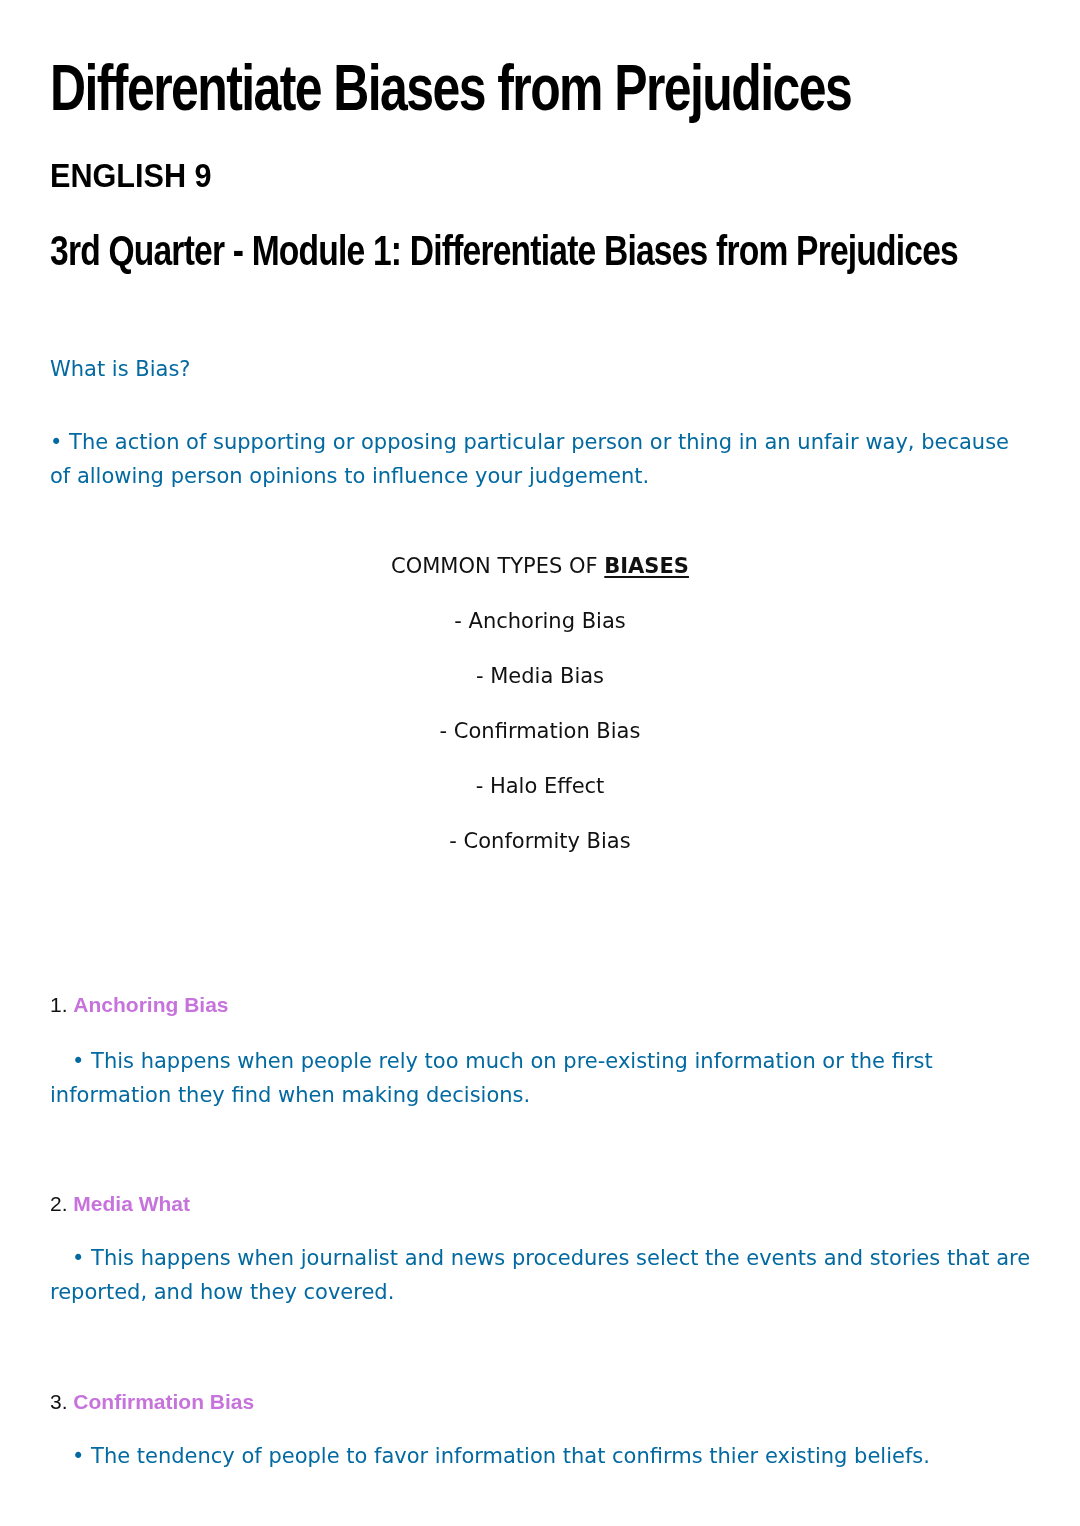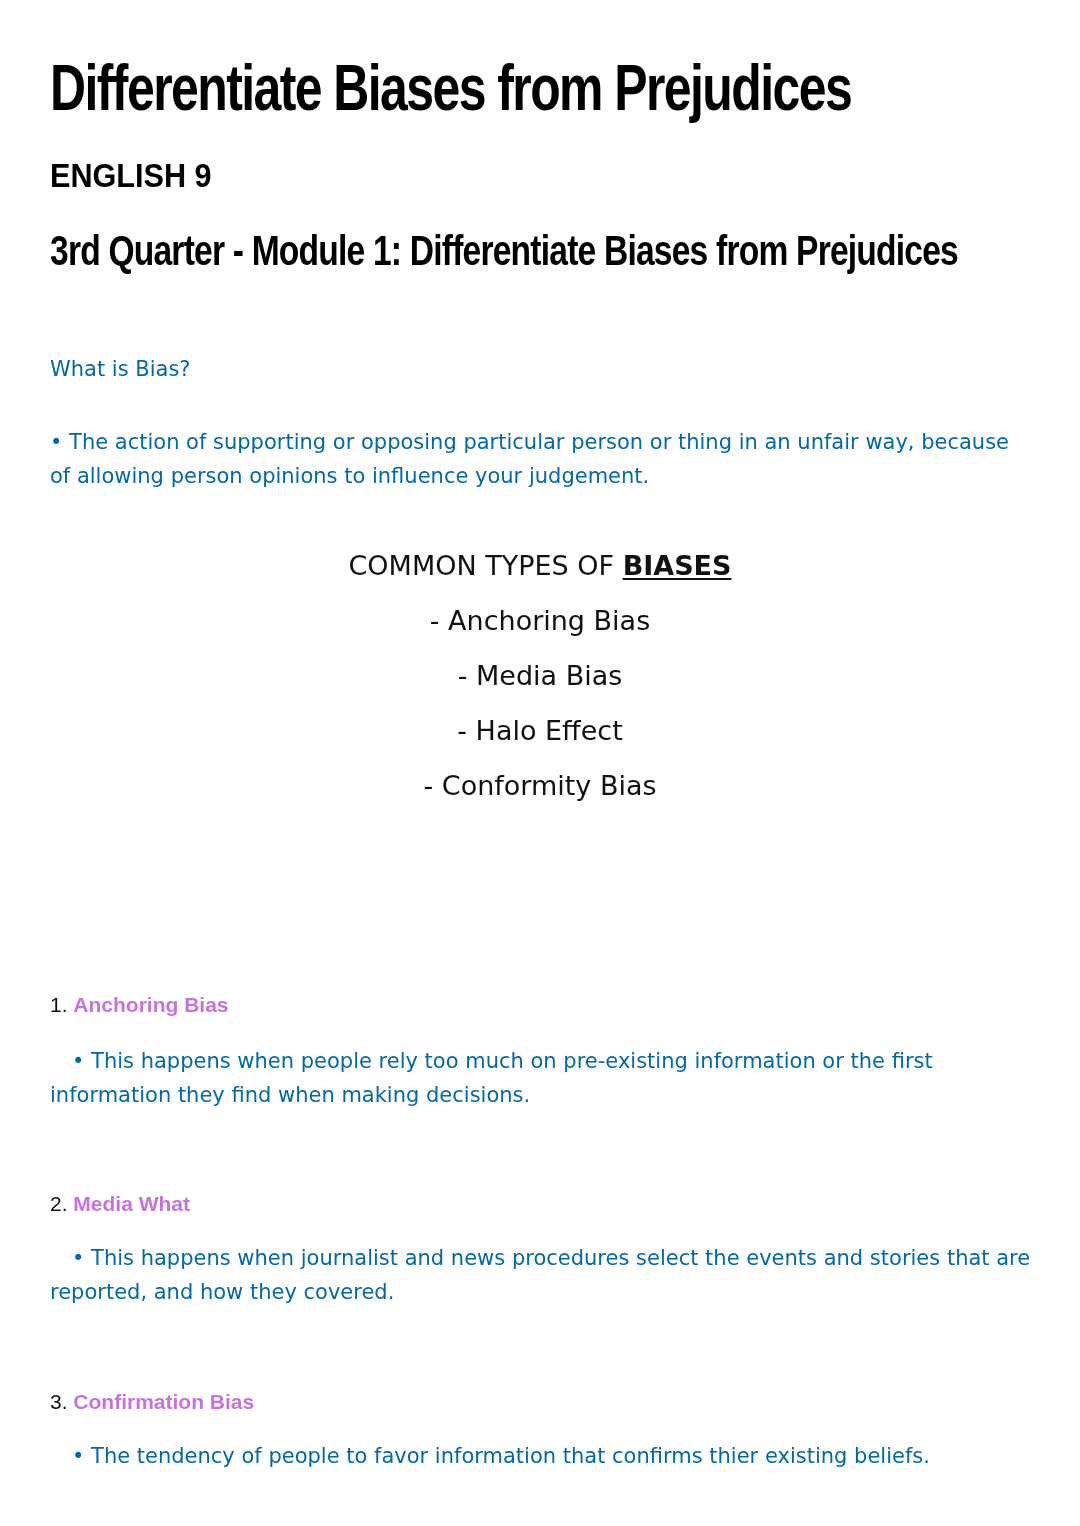--- a/index.html
+++ b/index.html
@@ -58,21 +58,21 @@
     .definition { left: 50px; top: 406px; width: 985px; margin-top: 19px; }
 
     .types {
       left: 0; width: 1080px; top: 548px;
       text-align: center;
     }
     .types .row {
       height: 55px;
       line-height: 36px;
       font-family: "DejaVu Sans", sans-serif;
-      font-size: 27px;
+      font-size: 21px;
       color: #111111;
       padding-left: 0;
       margin-left: 0;
     }
     .types .heading b {
       font-weight: 700;
       text-decoration: underline;
       text-underline-offset: 3px;
     }
 
@@ -101,20 +101,21 @@
   <p class="abs body-text question">What is Bias?</p>
 
   <p class="abs body-text definition">• The action of supporting or opposing particular person or thing in an unfair way, because of allowing person opinions to influence your judgement.</p>
 
   <div class="abs types">
     <div class="row heading">
       <span>COMMON TYPES OF </span><b>BIASES</b>
     </div>
     <div class="row">- Anchoring Bias</div>
     <div class="row">- Media Bias</div>
+    <div class="row">- Confirmation Bias</div>
     <div class="row">- Halo Effect</div>
     <div class="row">- Conformity Bias</div>
   </div>
 
   <div class="abs item-heading" style="top:988px;">
     <span>1.</span>
     <span class="name">Anchoring Bias</span>
   </div>
   <p class="abs body-text item-desc" style="top:1044px;"><span class="indent"></span><span>• This happens when people rely too much on pre-existing information or the first information they find when making decisions.</span></p>
 

